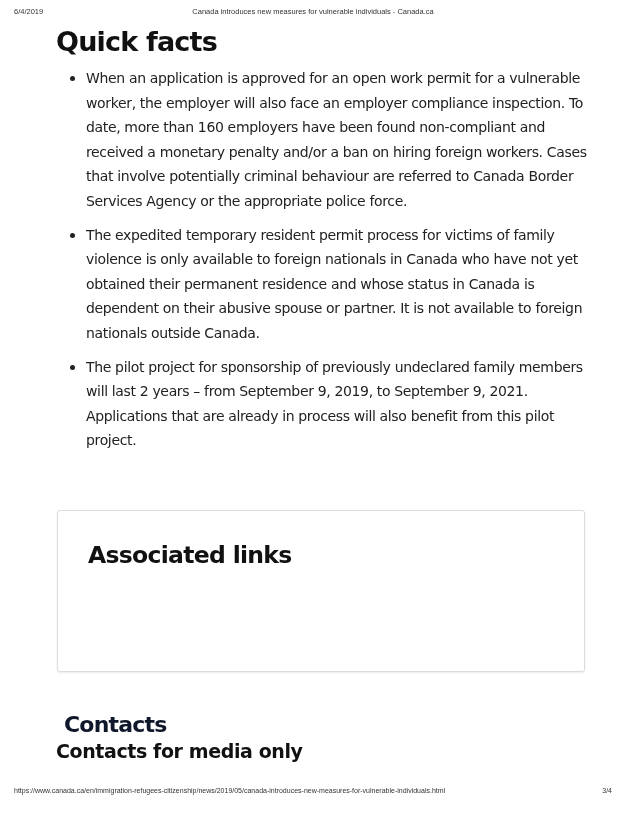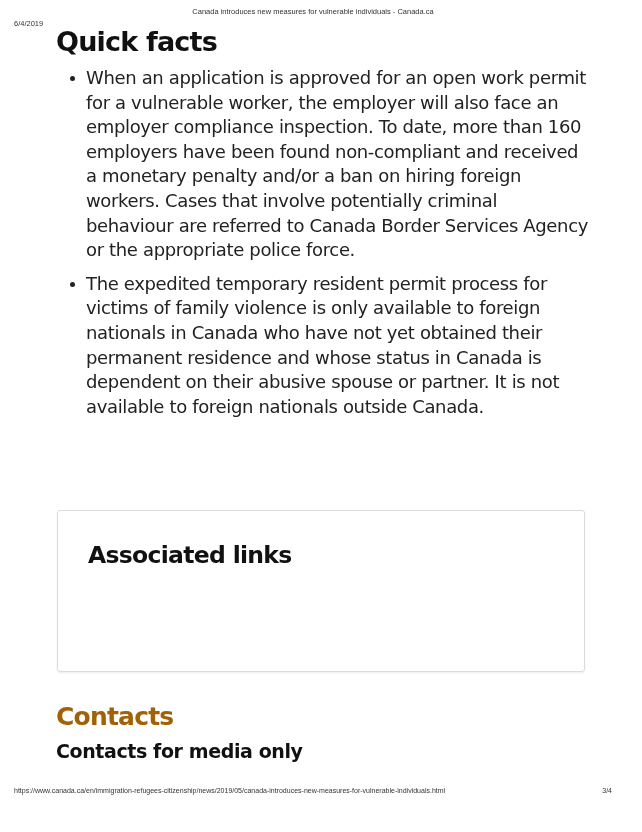--- a/index.html
+++ b/index.html
@@ -18,21 +18,21 @@
   .print-header {
     position: absolute;
     top: 7px;
     left: 14px;
     right: 14px;
     height: 12px;
     font-family: "Liberation Sans", sans-serif;
     font-size: 7.5px;
     color: #333;
   }
-  .print-header .date { position: absolute; left: 0; top: 12px; }
+  .print-header .date { position: absolute; left: 0; top: 0; }
   .print-header .title { position: absolute; left: 0; right: 16px; text-align: center; top: 0; }
 
   .content {
     position: absolute;
     left: 56px;
     top: 24px;
     width: 532px;
   }
   h2.section-title {
     margin: 0;
@@ -43,21 +43,21 @@
     color: #111;
     line-height: 36px;
   }
   ul.facts {
     margin: 6px 0 0 0;
     padding: 0 0 0 30px;
     list-style: none;
   }
   ul.facts li {
     position: relative;
-    font-size: 18px;
+    font-size: 14px;
     line-height: 24.6px;
     letter-spacing: -0.35px;
     color: #222;
     margin-bottom: 9px;
   }
   ul.facts li::before {
     content: "";
     position: absolute;
     left: -16px;
     top: 10px;
@@ -117,25 +117,25 @@
   .links-box a {
     color: #222;
     text-decoration: underline;
     text-underline-offset: 2px;
   }
 
   h2.contacts-title {
     position: absolute;
     left: 56px;
     top: 700px;
-    margin: 0;
+    margin: 8px;
     font-weight: bold;
-    font-size: 25px;
+    font-size: 22px;
     letter-spacing: -0.8px;
-    color: #a16207;
+    color: #0f172a;
     line-height: 34px;
   }
   h4.contacts-sub {
     position: absolute;
     left: 56px;
     top: 741px;
     margin: 0;
     font-weight: bold;
     font-size: 19px;
     letter-spacing: -0.4px;
@@ -162,20 +162,21 @@
 <div class="print-header">
   <span class="date">6/4/2019</span>
   <span class="title">Canada introduces new measures for vulnerable individuals - Canada.ca</span>
 </div>
 
 <div class="content">
   <h2 class="section-title">Quick facts</h2>
   <ul class="facts">
     <li>When an application is approved for an open work permit for a vulnerable worker, the employer will also face an employer compliance inspection. To date, more than 160 employers have been found non-compliant and received a monetary penalty and/or a ban on hiring foreign workers. Cases that involve potentially criminal behaviour are referred to Canada Border Services Agency or the appropriate police force.</li>
     <li>The expedited temporary resident permit process for victims of family violence is only available to foreign nationals in Canada who have not yet obtained their permanent residence and whose status in Canada is dependent on their abusive spouse or partner. It is not available to foreign nationals outside Canada.</li>
+    <li>The pilot project for sponsorship of previously undeclared family members will last 2 years – from September 9, 2019, to September 9, 2021. Applications that are already in process will also benefit from this pilot project.</li>
   </ul>
 </div>
 
 <section class="links-box">
   <h3>Associated links</h3>
 </section>
 
 <h2 class="contacts-title">Contacts</h2>
 <h4 class="contacts-sub">Contacts for media only</h4>
 

